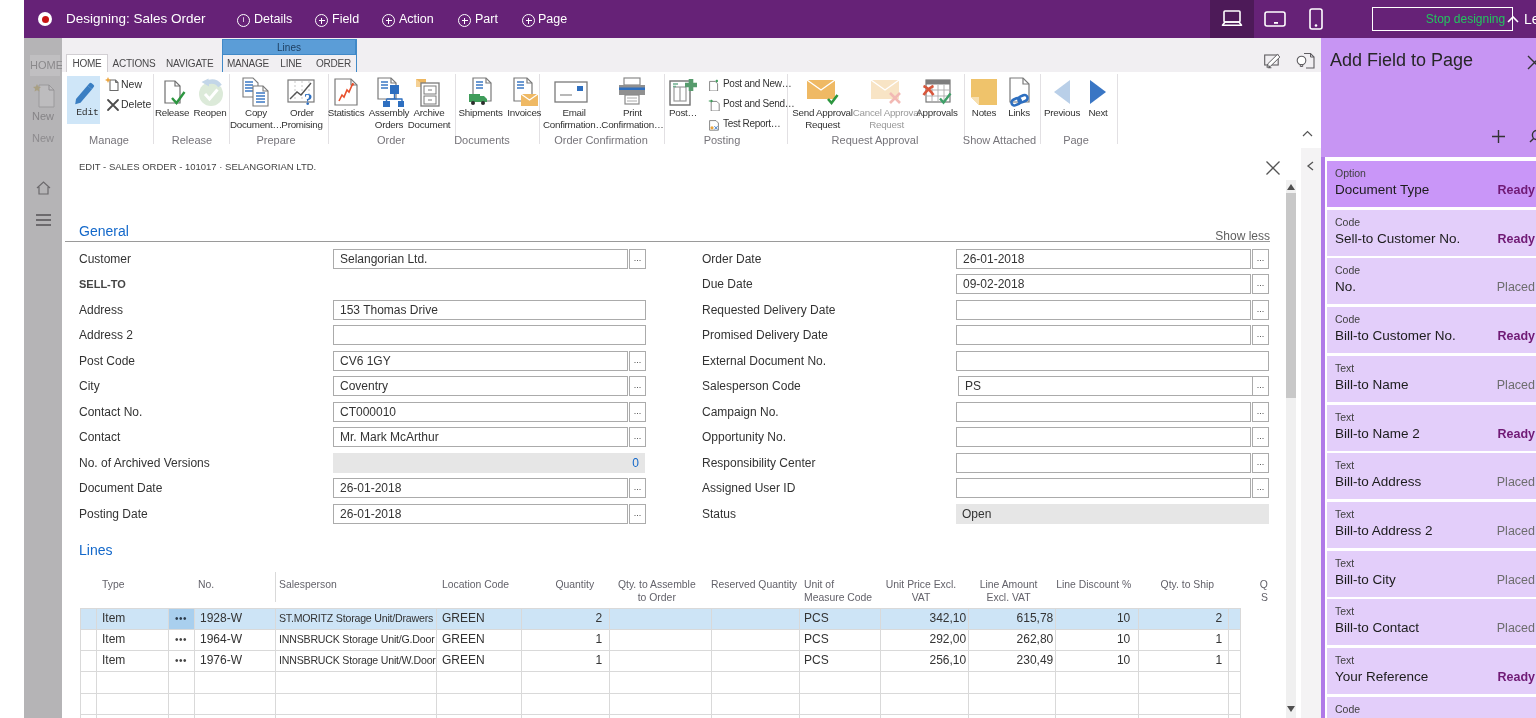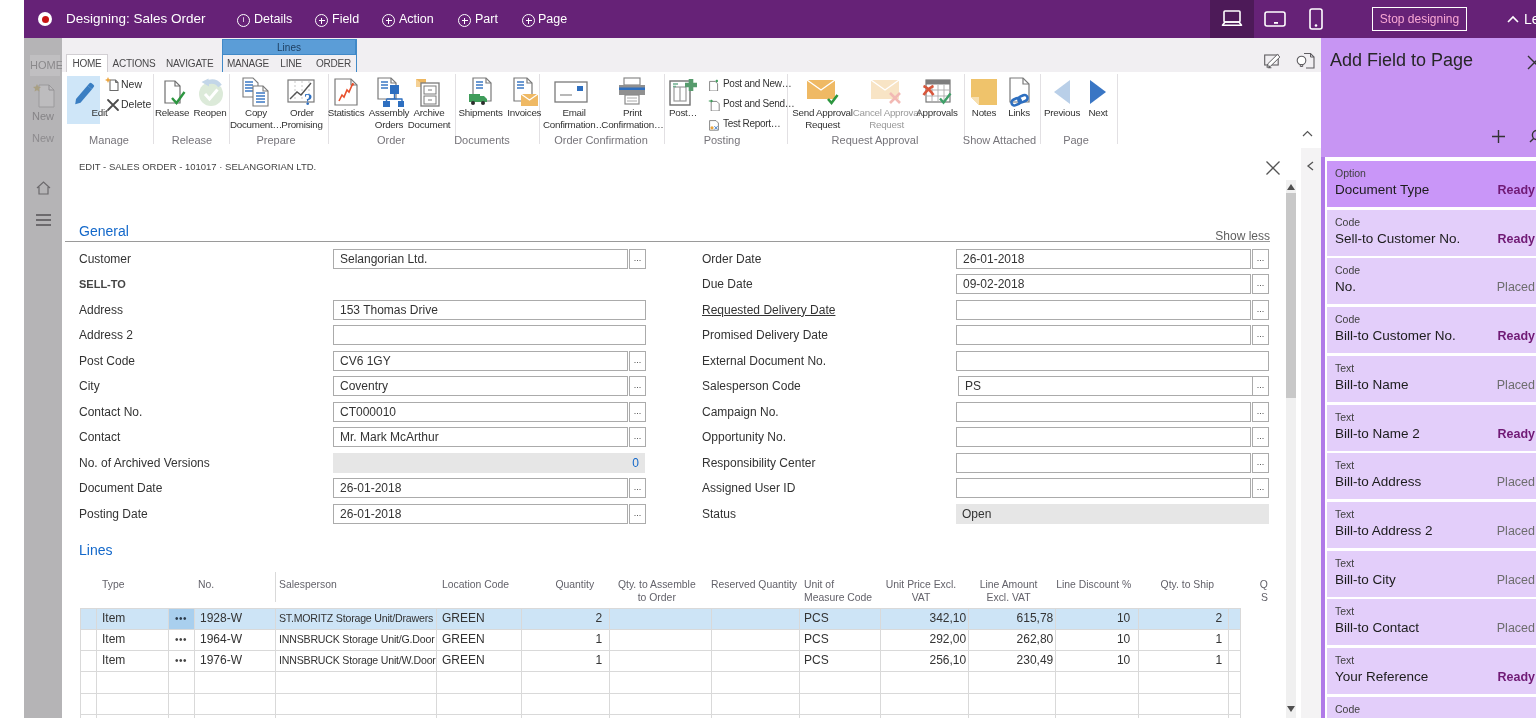--- a/index.html
+++ b/index.html
@@ -68,21 +68,21 @@
       <path d="M2.5 15.2 L5 12 L19 12 L21.5 15.2 Z" fill="none" stroke="#fff" stroke-width="1.6" stroke-linejoin="round"></path>
     </svg>
     <svg class="abs" style="left:1240px;top:11px;" width="22" height="16" viewBox="0 0 22 16">
       <rect x="1" y="1" width="20" height="14" rx="2" fill="none" stroke="#fff" stroke-width="1.6"></rect>
       <rect x="10" y="11" width="4" height="1.8" fill="#fff"></rect>
     </svg>
     <svg class="abs" style="left:1285px;top:8px;" width="14" height="22" viewBox="0 0 14 22">
       <rect x="1" y="1" width="12" height="20" rx="2" fill="none" stroke="#fff" stroke-width="1.6"></rect>
       <circle cx="7" cy="17.5" r="1.3" fill="#fff"></circle>
     </svg>
-    <div class="abs" style="left:1348px;top:7px;width:93px;height:22px;border:1px solid #fff;color:#f9a8d4;font-size:12px;text-align:center;line-height:22px;">Stop designing</div>
+    <div class="abs" style="left:1348px;top:7px;width:93px;height:22px;border:1px solid #fff;color:#22c55e;font-size:12px;text-align:center;line-height:22px;padding-left:46px;">Stop designing</div>
     <svg class="abs" style="left:1483px;top:15px;" width="12" height="8" viewBox="0 0 12 8">
         <path d="M1 7 L6 2 L11 7" fill="none" stroke="#fff" stroke-width="1.6"></path>
       </svg>
     <div class="abs" style="left:1500px;top:0;height:38px;line-height:38px;font-size:14px;color:#fff;">Less</div>
   </div>
   <div id="sidebar">
     <div class="abs" style="left:6px;top:17px;width:30px;height:21px;background:#c0bfc1;color:#8a898b;font-size:11px;text-align:center;line-height:21px;">HOME</div>
     <svg class="abs" style="left:8px;top:44px;" width="24" height="26" viewBox="0 0 24 26">
       <path d="M7 3 L17 3 L22 8 L22 25 L7 25 Z" fill="#bdbcbe" stroke="#9b9a9c" stroke-width="1"></path>
       <path d="M17 3 L17 8 L22 8" fill="none" stroke="#8f8d90" stroke-width="1"></path>
@@ -149,21 +149,21 @@
     <svg class="abs" style="left:1240px;top:92px;" width="11" height="7" viewBox="0 0 11 7">
         <path d="M1 6 L5.5 1.5 L10 6" fill="none" stroke="#555" stroke-width="1.2"></path>
       </svg>
     <div id="ribbtns">
 
       <div class="abs" style="left:5px;top:38px;width:33px;height:48px;background:#cfe6f8;"></div>
       <svg class="abs" style="left:11px;top:44px;" width="22" height="24" viewBox="0 0 22 24">
         <path d="M3 17 L14.5 3.5 L19 7.2 L7.5 20.7 L2.2 22.2 Z" fill="#3a7ec2"></path>
         <path d="M14.5 3.5 l2-2.2 q1-1 2.2 0 l2 1.7 q1 .9 0 2 l-1.7 2.2z" fill="#3a7ec2"></path>
       </svg>
-      <div class="btnlabel" style="left:16px;width:43px;">Edit</div>
+      <div class="btnlabel" style="left:4px;width:43px;font-family:Liberation Mono, monospace;">Edit</div>
 
       <svg class="abs" style="left:43px;top:39px;" width="15" height="15" viewBox="0 0 15 15">
         <path d="M5 3 h5.5 l2.5 2.5 v8 h-8 z" fill="#fff" stroke="#6a6a6a" stroke-width="1.1"></path>
         <path d="M10.5 3 v2.5 h2.5" fill="none" stroke="#6a6a6a" stroke-width="1"></path>
         <path d="M3 0 l0.9 2.1 2.1.9-2.1.9L3 6 2.1 3.9 0 3l2.1-.9z" fill="#eda63e"></path>
       </svg>
       <div class="abs" style="left:59px;top:40px;font-size:10.5px;color:#333;">New</div>
       <svg class="abs" style="left:44px;top:60px;" width="14" height="14" viewBox="0 0 14 14">
         <path d="M2 2 L12 12 M12 2 L2 12" stroke="#4d4d4d" stroke-width="1.8" stroke-linecap="round"></path>
       </svg>
@@ -386,21 +386,21 @@
     <div class="assist" style="left:567px;top:330.0px;">...</div>
     <div class="fl" style="left:17px;top:357.5px;">Posting Date</div>
     <div class="inp" style="left:271px;top:355.5px;width:287px;">26-01-2018</div>
     <div class="assist" style="left:567px;top:355.5px;">...</div>
     <div class="fl" style="left:640px;top:102.5px;">Order Date</div>
     <div class="inp" style="left:894px;top:100.5px;width:287px;">26-01-2018</div>
     <div class="assist" style="left:1190px;top:100.5px;">...</div>
     <div class="fl" style="left:640px;top:128.0px;">Due Date</div>
     <div class="inp" style="left:894px;top:126.0px;width:287px;">09-02-2018</div>
     <div class="assist" style="left:1190px;top:126.0px;">...</div>
-    <div class="fl" style="left:640px;top:153.5px;text-decoration:underline;">Requested Delivery Date</div>
+    <div class="fl" style="left:640px;top:153.5px;">Requested Delivery Date</div>
     <div class="inp" style="left:894px;top:151.5px;width:287px;"></div>
     <div class="assist" style="left:1190px;top:151.5px;">...</div>
     <div class="fl" style="left:640px;top:179.0px;">Promised Delivery Date</div>
     <div class="inp" style="left:894px;top:177.0px;width:287px;"></div>
     <div class="assist" style="left:1190px;top:177.0px;">...</div>
     <div class="fl" style="left:640px;top:204.5px;">External Document No.</div>
     <div class="inp" style="left:894px;top:202.5px;width:305px;"></div>
     <div class="fl" style="left:640px;top:230.0px;">Salesperson Code</div>
     <div class="inp" style="left:896px;top:228.0px;width:287px;">PS</div>
     <div class="assist" style="left:1190px;top:228.0px;">...</div>

